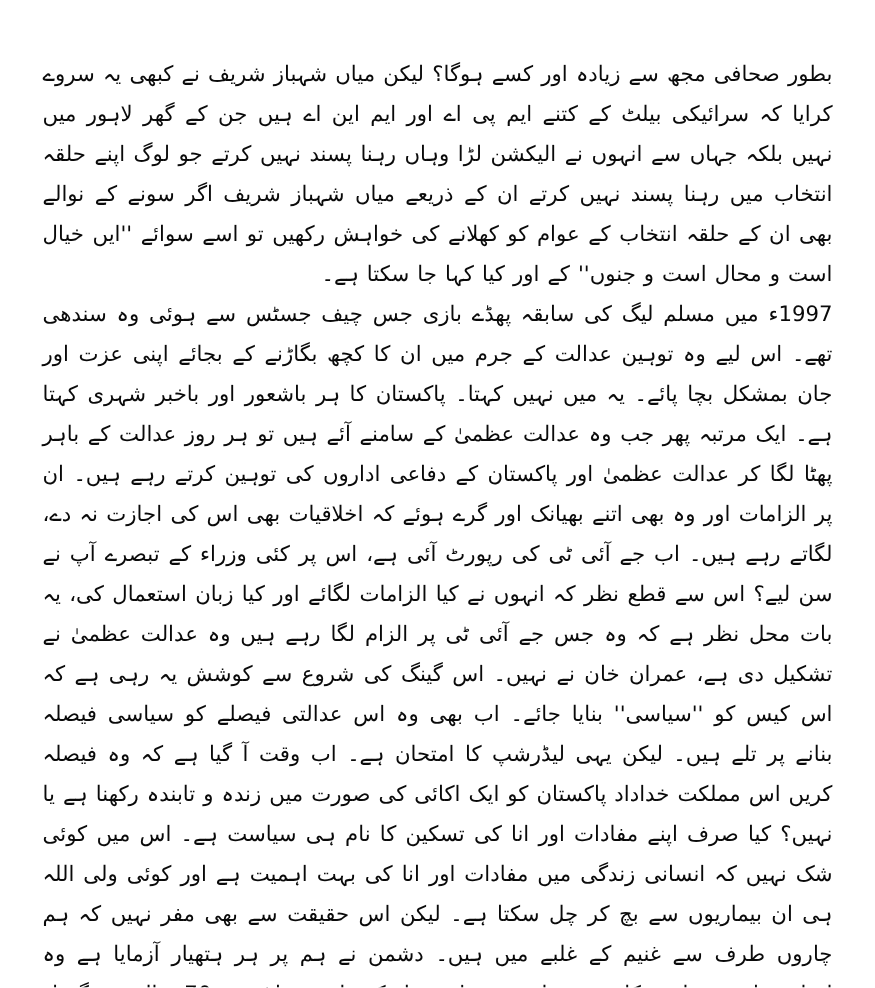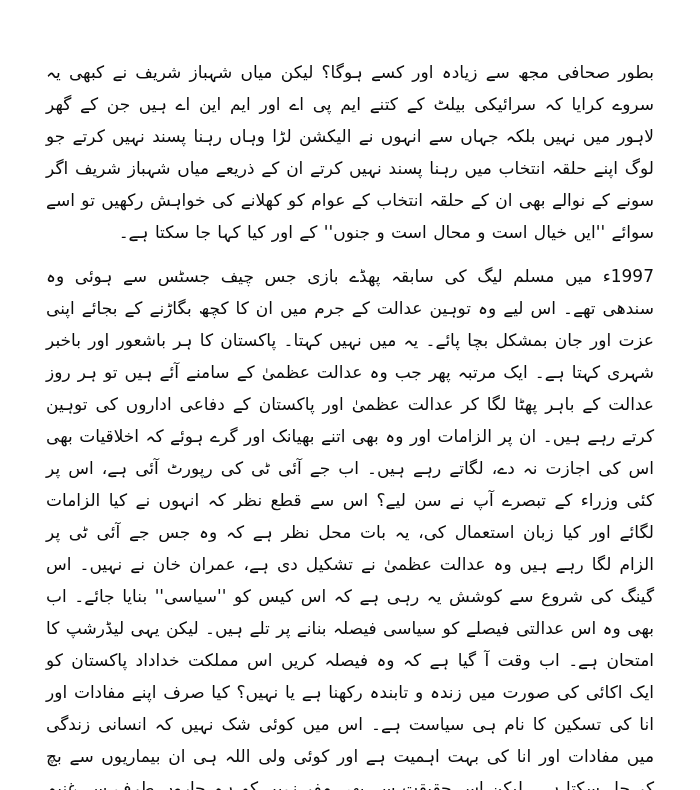--- a/index.html
+++ b/index.html
@@ -19,21 +19,21 @@
     height: 790px;
     padding: 44px 34px 20px 34px;
     background: #ffffff;
     direction: rtl;
     overflow: hidden;
   }
   .article {
     color: #0a0a0a;
   }
   .para {
-    margin: 12px;
+    margin: 0;
     font-size: 17px;
     line-height: 32px;
     text-align: justify;
     text-align-last: right;
     color: #0a0a0a;
     word-spacing: 1px;
   }
 </style>
 </head>
 <body>

